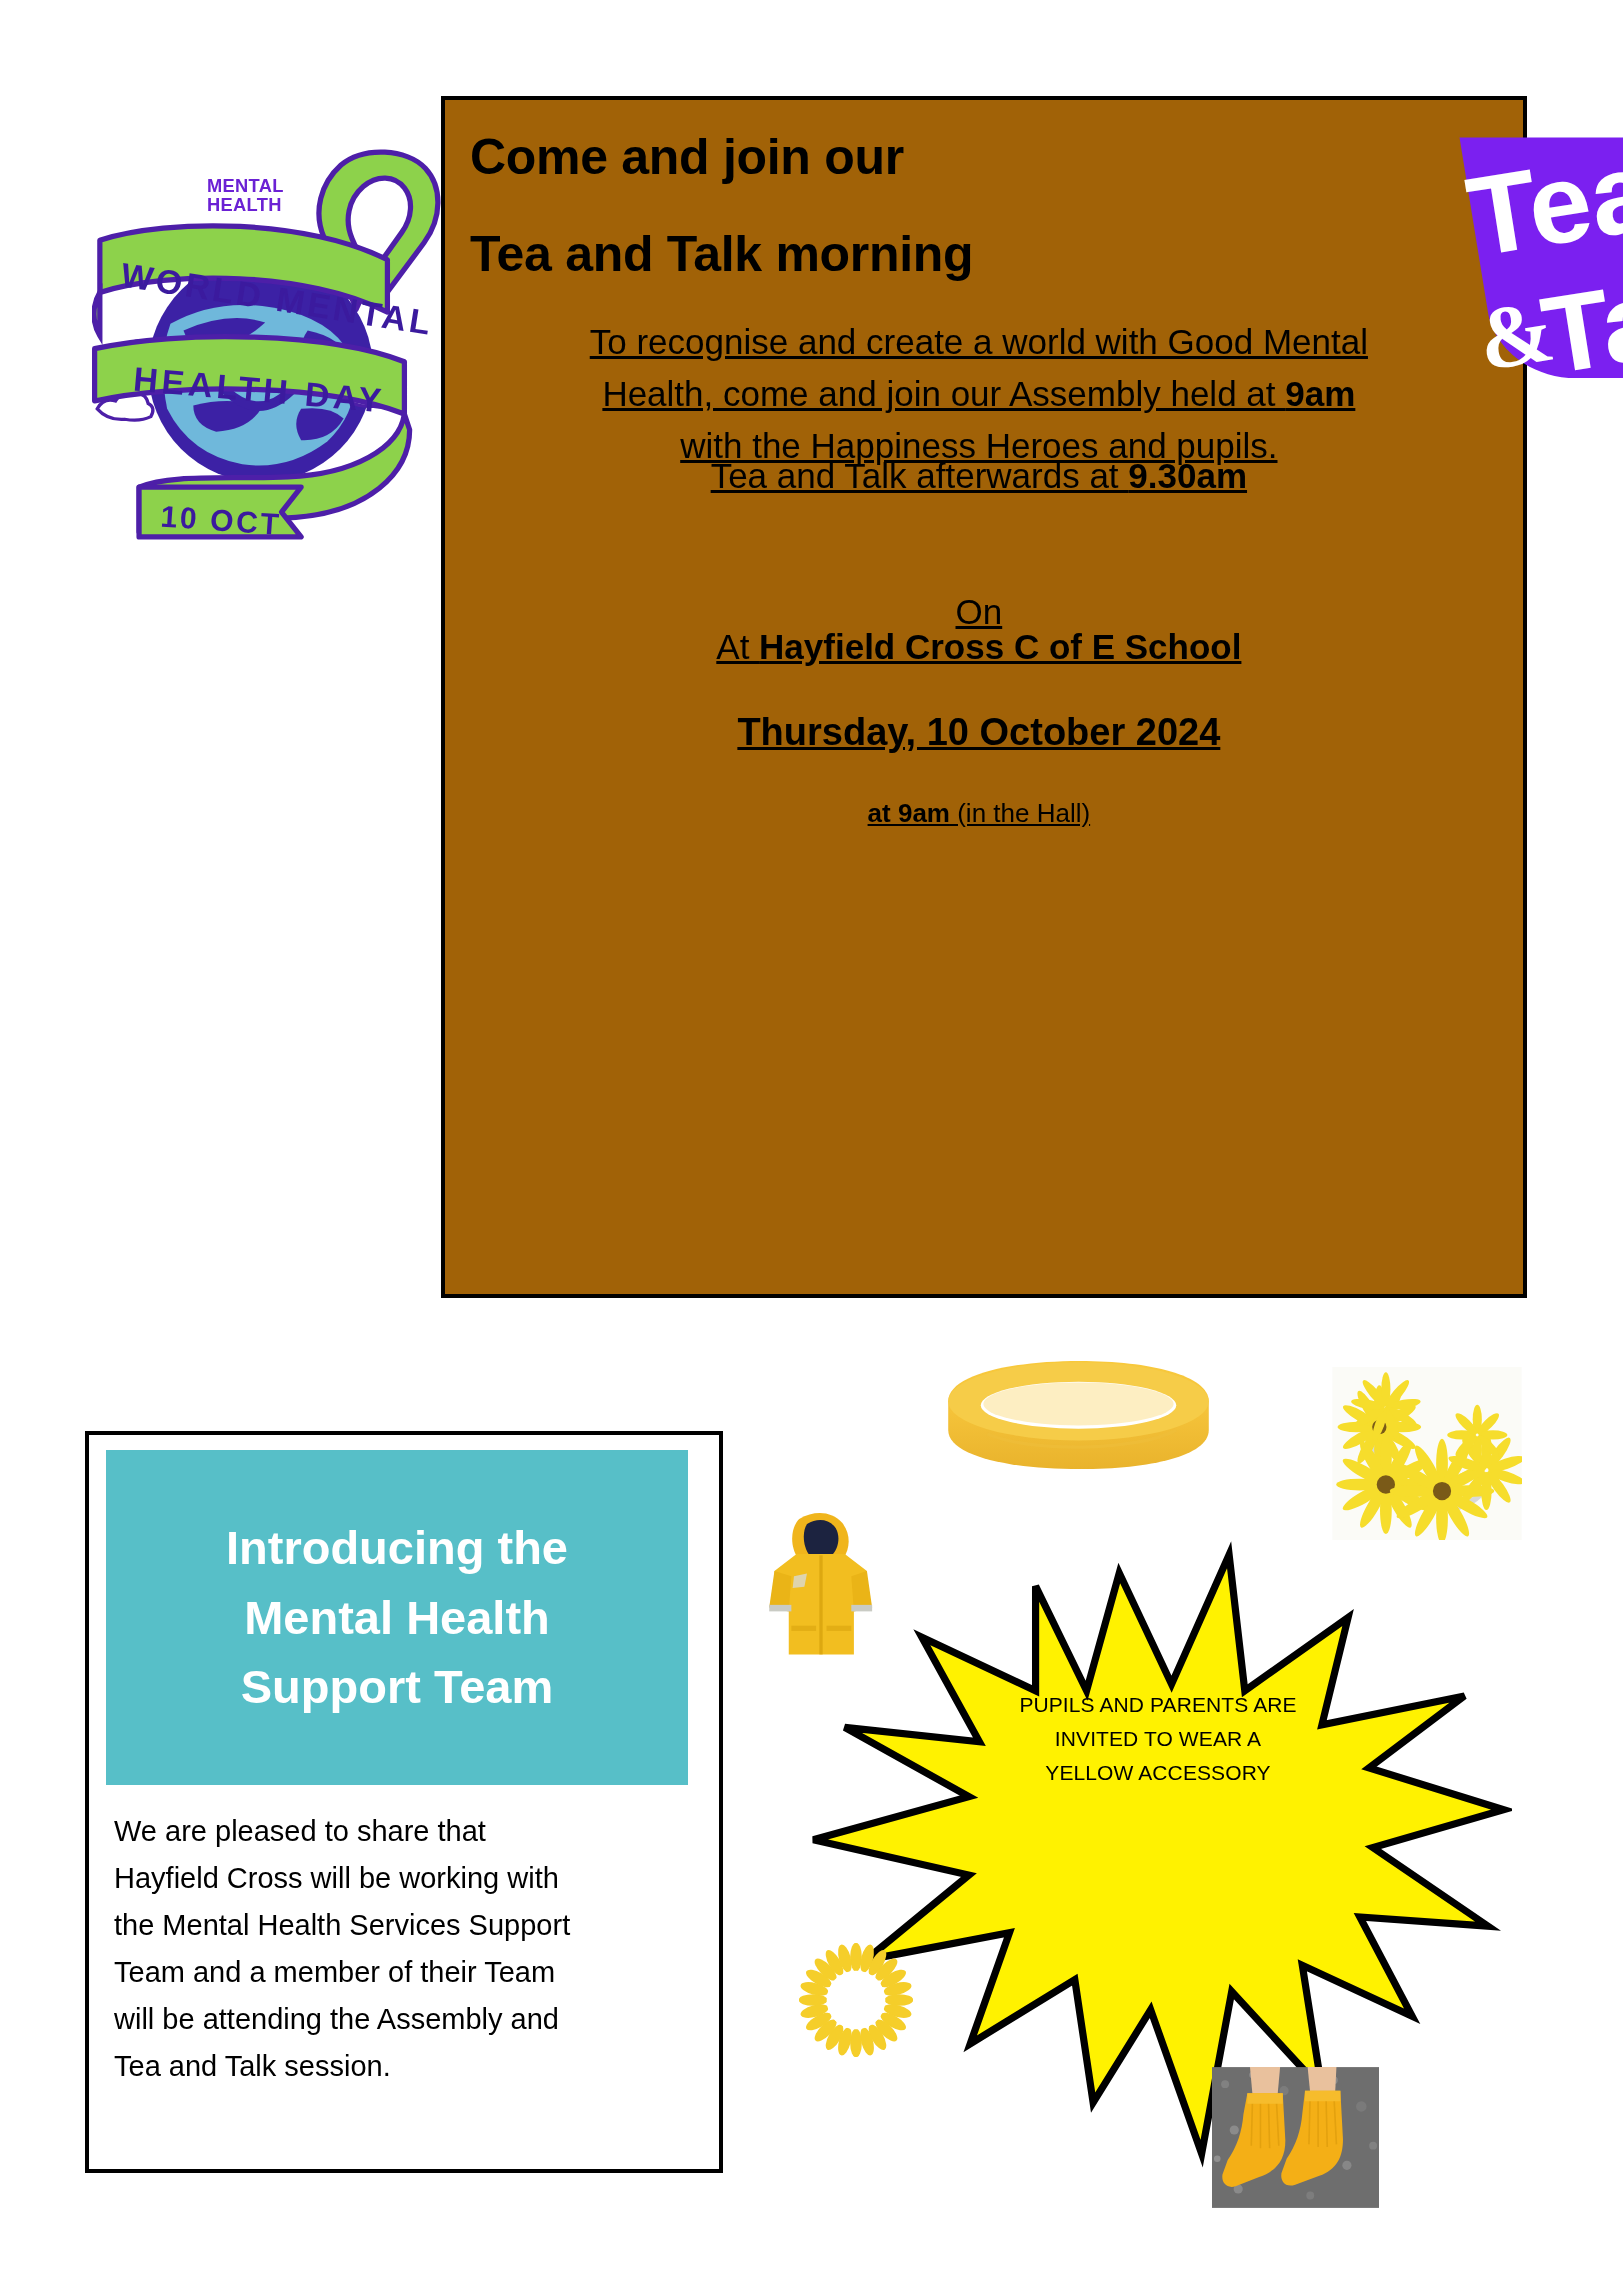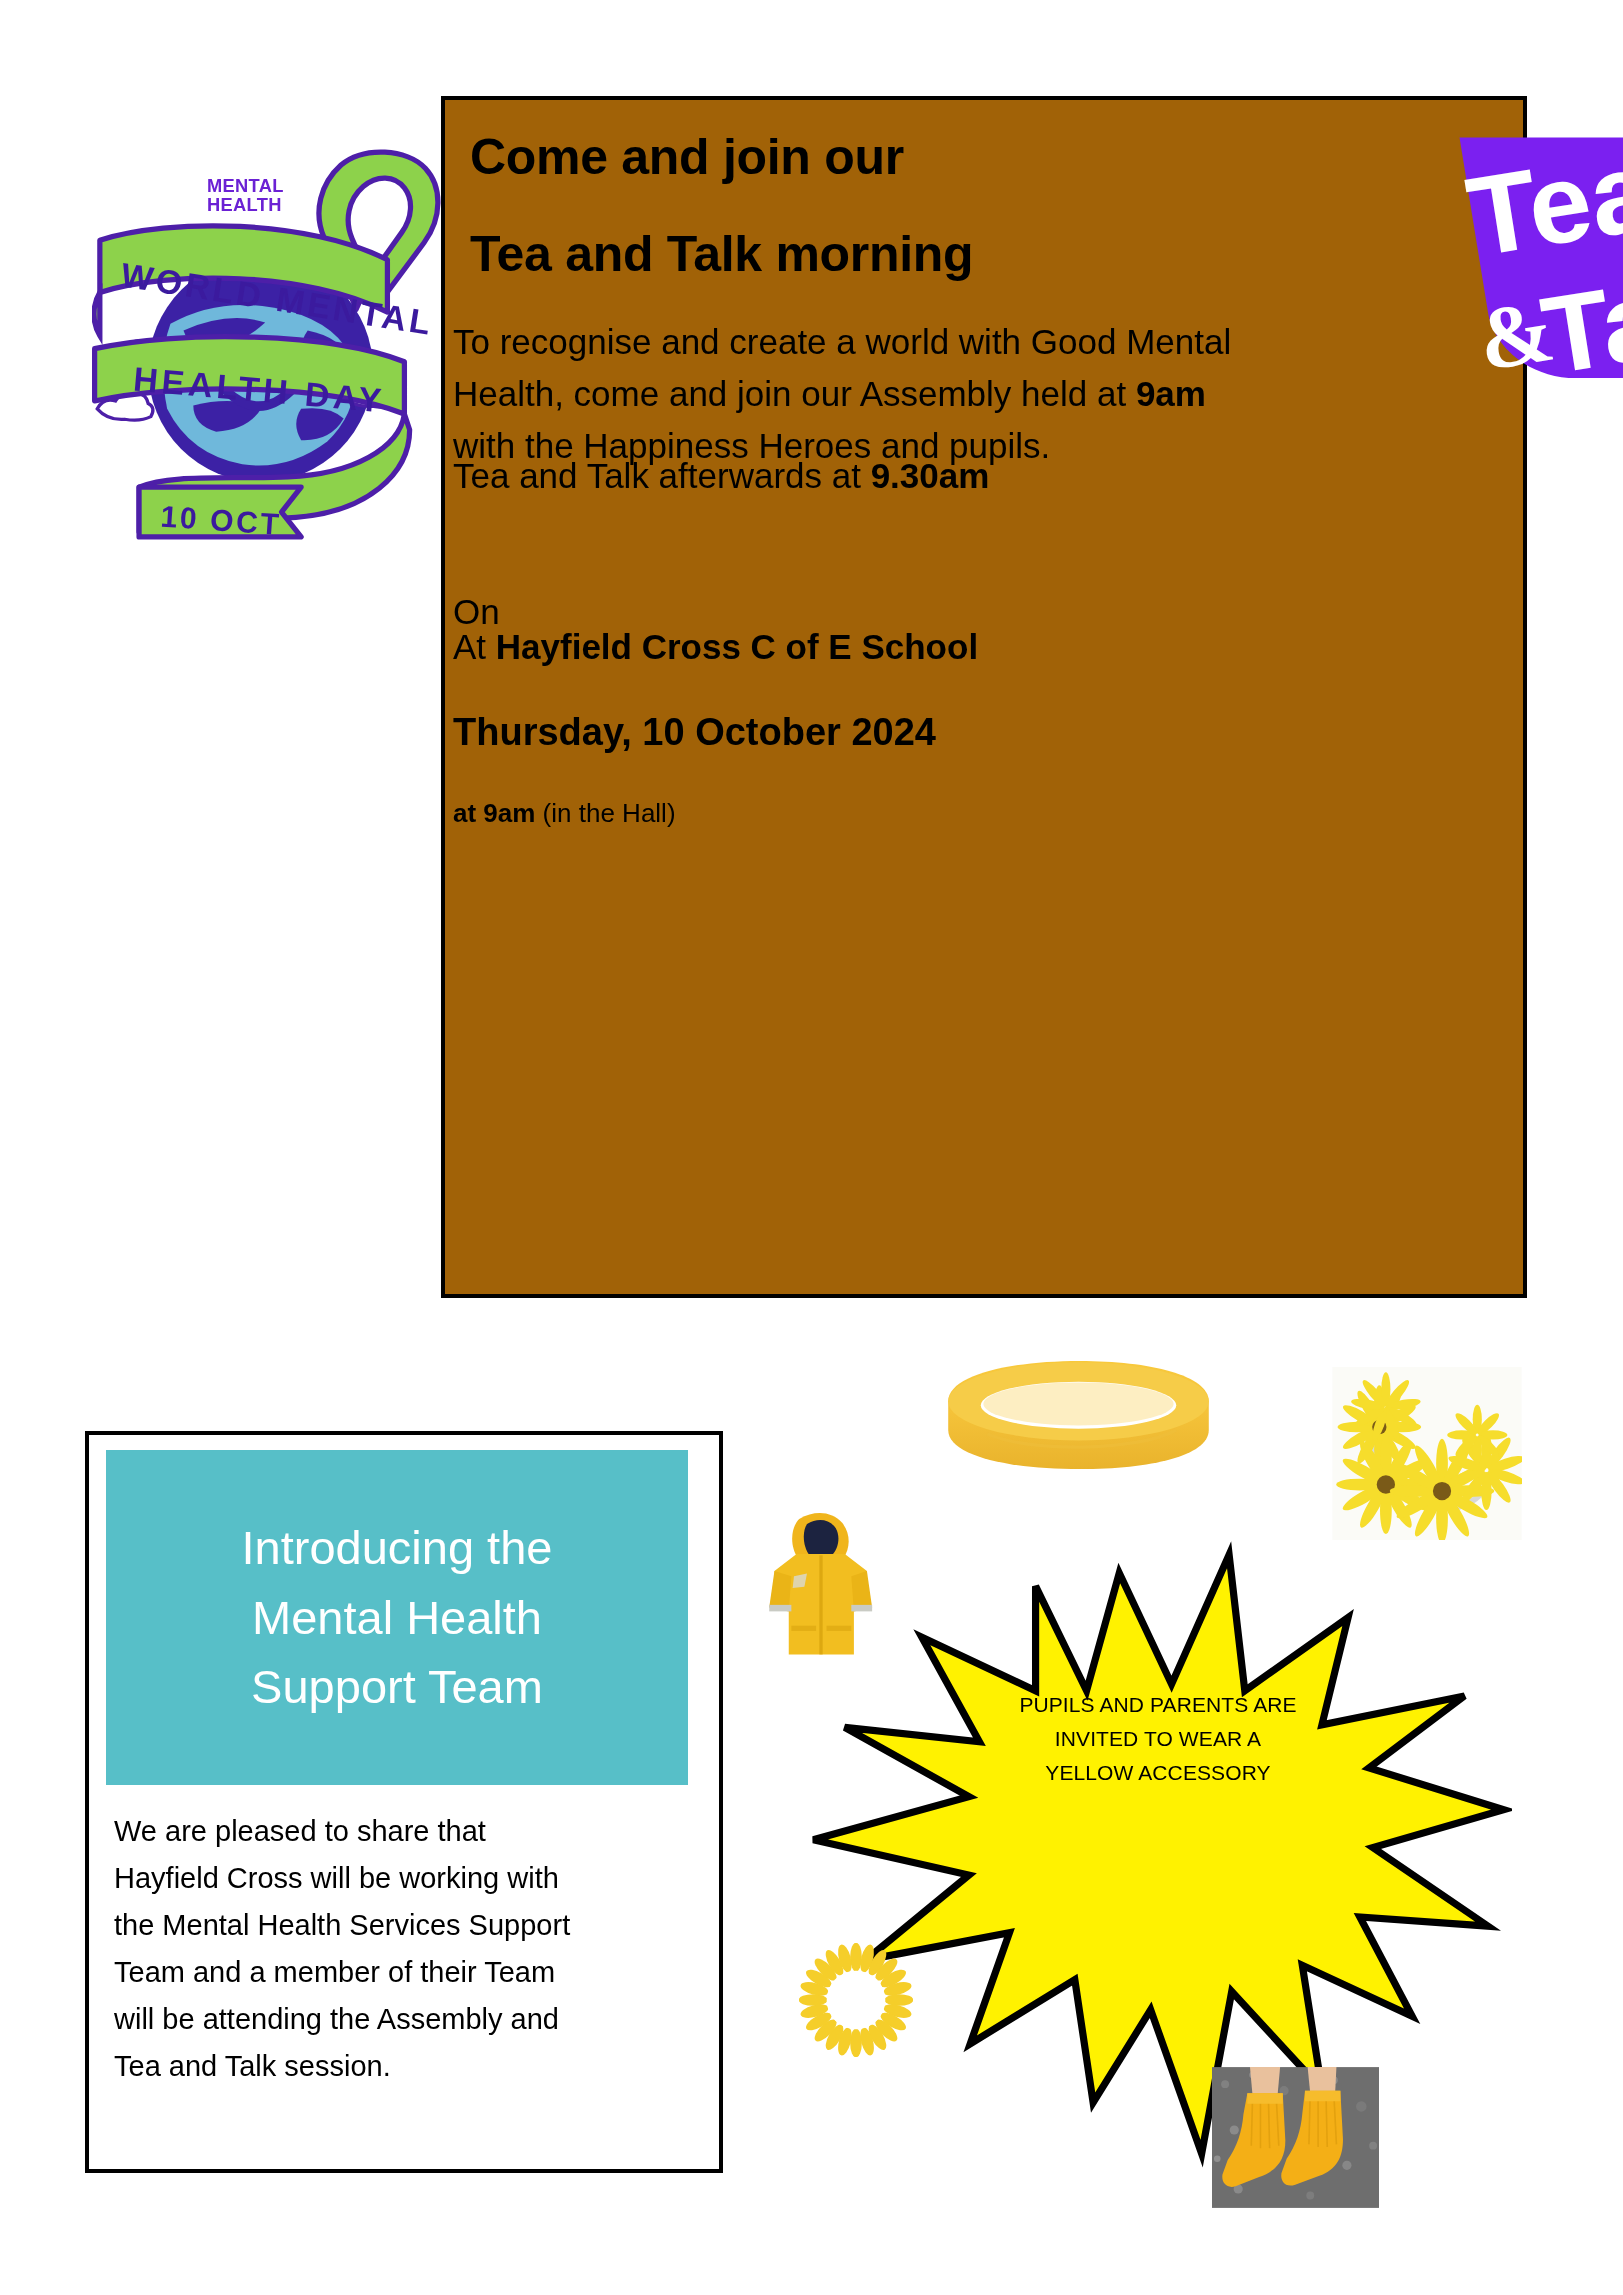--- a/index.html
+++ b/index.html
@@ -62,20 +62,22 @@
     height: 281px;
     z-index: 5;
   }
   #tea-talk-logo svg { display:block; width:100%; height:100%; }
 
   
   .body-block {
     position: absolute;
     left: 8px;
     right: 18.3px;
+    text-align: center;
+    text-decoration: underline;
   }
   .body-line {
     font-size: 35px;
     line-height: 1.48;
     font-weight: normal;
   }
   .body-line b { font-weight: bold; }
 
   #para-recognise { top: 216px; }
   #para-teatalk   { top: 350px; }
@@ -108,21 +110,21 @@
     background: #57BFC8;
     display: flex;
     flex-direction: column;
     align-items: center;
     justify-content: center;
   }
   .support-title-line {
     color: #ffffff;
     font-size: 47px;
     line-height: 1.48;
-    font-weight: normal;
+    font-weight: bold;
     text-align: center;
     white-space: nowrap;
   }
   #support-para {
     position: absolute;
     left: 25px;
     top: 373px;
     width: 576px;
   }
   .support-para-line {

